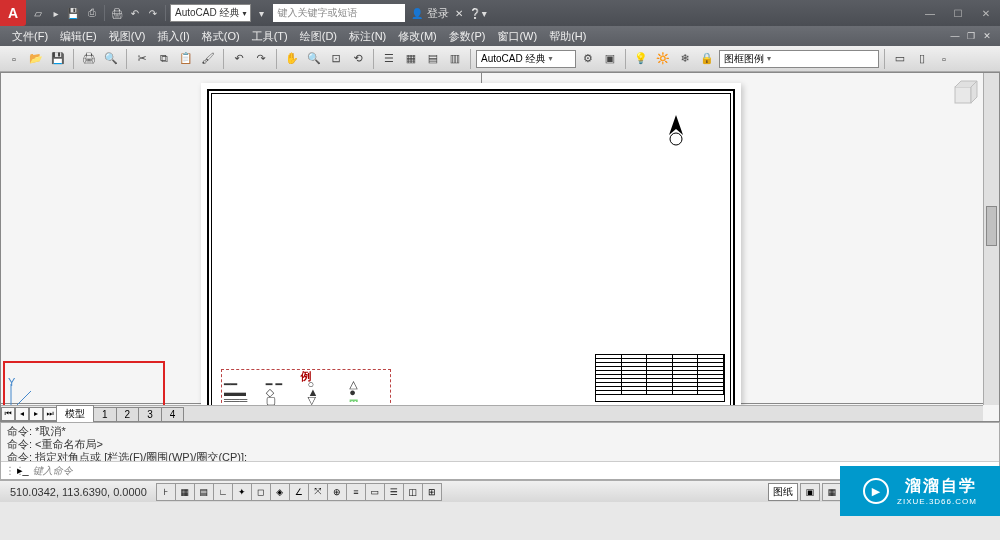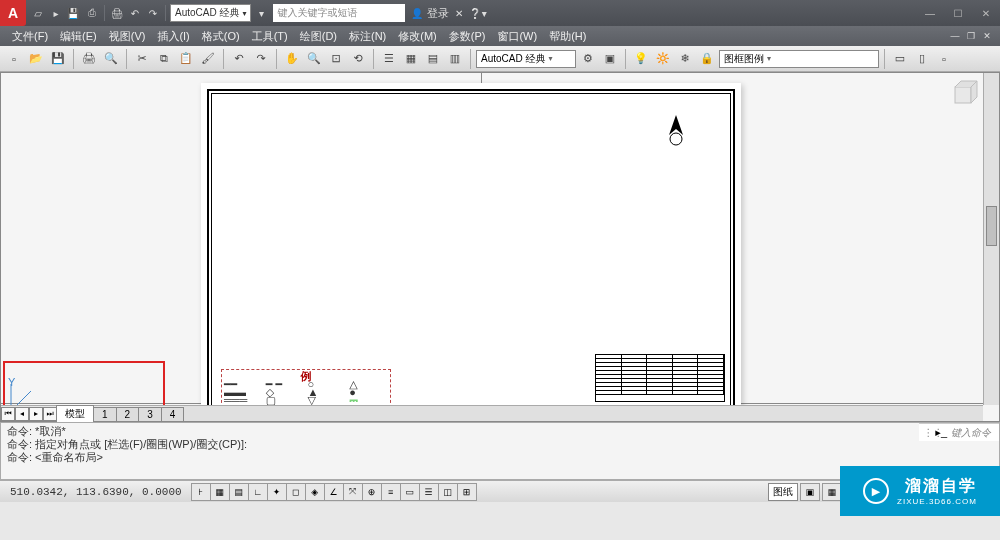--- a/index.html
+++ b/index.html
@@ -67,30 +67,30 @@
 
 
 .layout-tabs { position:absolute; left:0; bottom:0; height:16px; display:flex; align-items:center; background:#e8e8e8; border-top:1px solid #aaa; font-size:10px; z-index:2; }
 .lt-nav { display:flex; }
 .lt-nav span { width:14px; height:14px; border:1px solid #888; display:flex; align-items:center; justify-content:center; font-size:8px; background:#f8f8f8; cursor:pointer; }
 .lt-tab { padding:1px 8px; border:1px solid #888; border-bottom:none; background:#fff; margin-left:-1px; cursor:pointer; font-size:10px; }
 .lt-tab.active { background:#fff; font-weight:normal; }
 .lt-tab.inactive { background:#ddd; }
 
 
-.cmd-area { background:#f4f4f4; border:1px solid #aaa; height:58px; display:flex; }
+.cmd-area { background:#f4f4f4; border:1px solid #aaa; height:58px; display:flex; flex-direction:column; }
 .cmd-history { flex:1; padding:2px 6px; font-size:10px; color:#333; font-family:SimSun,monospace; overflow:hidden; }
 .cmd-history div { line-height:13px; }
 .cmd-input-row { display:flex; align-items:center; background:#fff; border-top:1px solid #ccc; height:18px; padding:0 4px; }
 .cmd-grip { width:12px; color:#888; font-size:10px; }
 .cmd-prompt { color:#888; font-size:10px; padding:0 4px; font-style:italic; }
 
 
 .statusbar { height:22px; background:linear-gradient(#f0f0f0,#d8d8d8); border-top:1px solid #aaa; display:flex; align-items:center; padding:0 4px; font-size:10px; }
-.coords { color:#333; padding:0 6px;font-family:Liberation Mono, monospace; }
+.coords { color:#333; padding:0 6px; }
 .sb-btns { display:flex; gap:0; margin-left:4px; }
 .sb-btn { width:20px; height:18px; border:1px solid #999; display:flex; align-items:center; justify-content:center; font-size:9px; background:#e8e8e8; cursor:pointer; margin-left:-1px; }
 .sb-right { margin-left:auto; display:flex; align-items:center; gap:3px; }
 .sb-dd { border:1px solid #888; padding:1px 4px; background:#fff; font-size:10px; }
 
 
 .watermark { position:absolute; right:0; bottom:24px; width:160px; height:50px; background:#0099cc; color:#fff; display:flex; align-items:center; justify-content:center; gap:8px; z-index:10; }
 .watermark .play { width:26px; height:26px; border:2px solid #fff; border-radius:50%; display:flex; align-items:center; justify-content:center; }
 .watermark .txt { text-align:right; }
 .watermark .big { font-size:16px; font-weight:bold; letter-spacing:2px; }
@@ -362,22 +362,22 @@
 
   <div class="scrollbar-v">
       <div class="thumb"></div>
     </div>
   <div class="scrollbar-h"></div>
 </div>
 
 <div class="cmd-area">
   <div class="cmd-history">
     <div>命令: *取消*</div>
+    <div>命令:   &lt;重命名布局&gt;</div>
     <div>命令: 指定对角点或 [栏选(F)/圈围(WP)/圈交(CP)]:</div>
-    <div>命令:   &lt;重命名布局&gt;</div>
   </div>
   <div class="cmd-input-row">
     <span class="cmd-grip">⋮⋮</span>
     <span>▸_</span>
     <span class="cmd-prompt">键入命令</span>
   </div>
 </div>
 
 <div class="statusbar">
   <span class="coords">510.0342, 113.6390, 0.0000</span>

